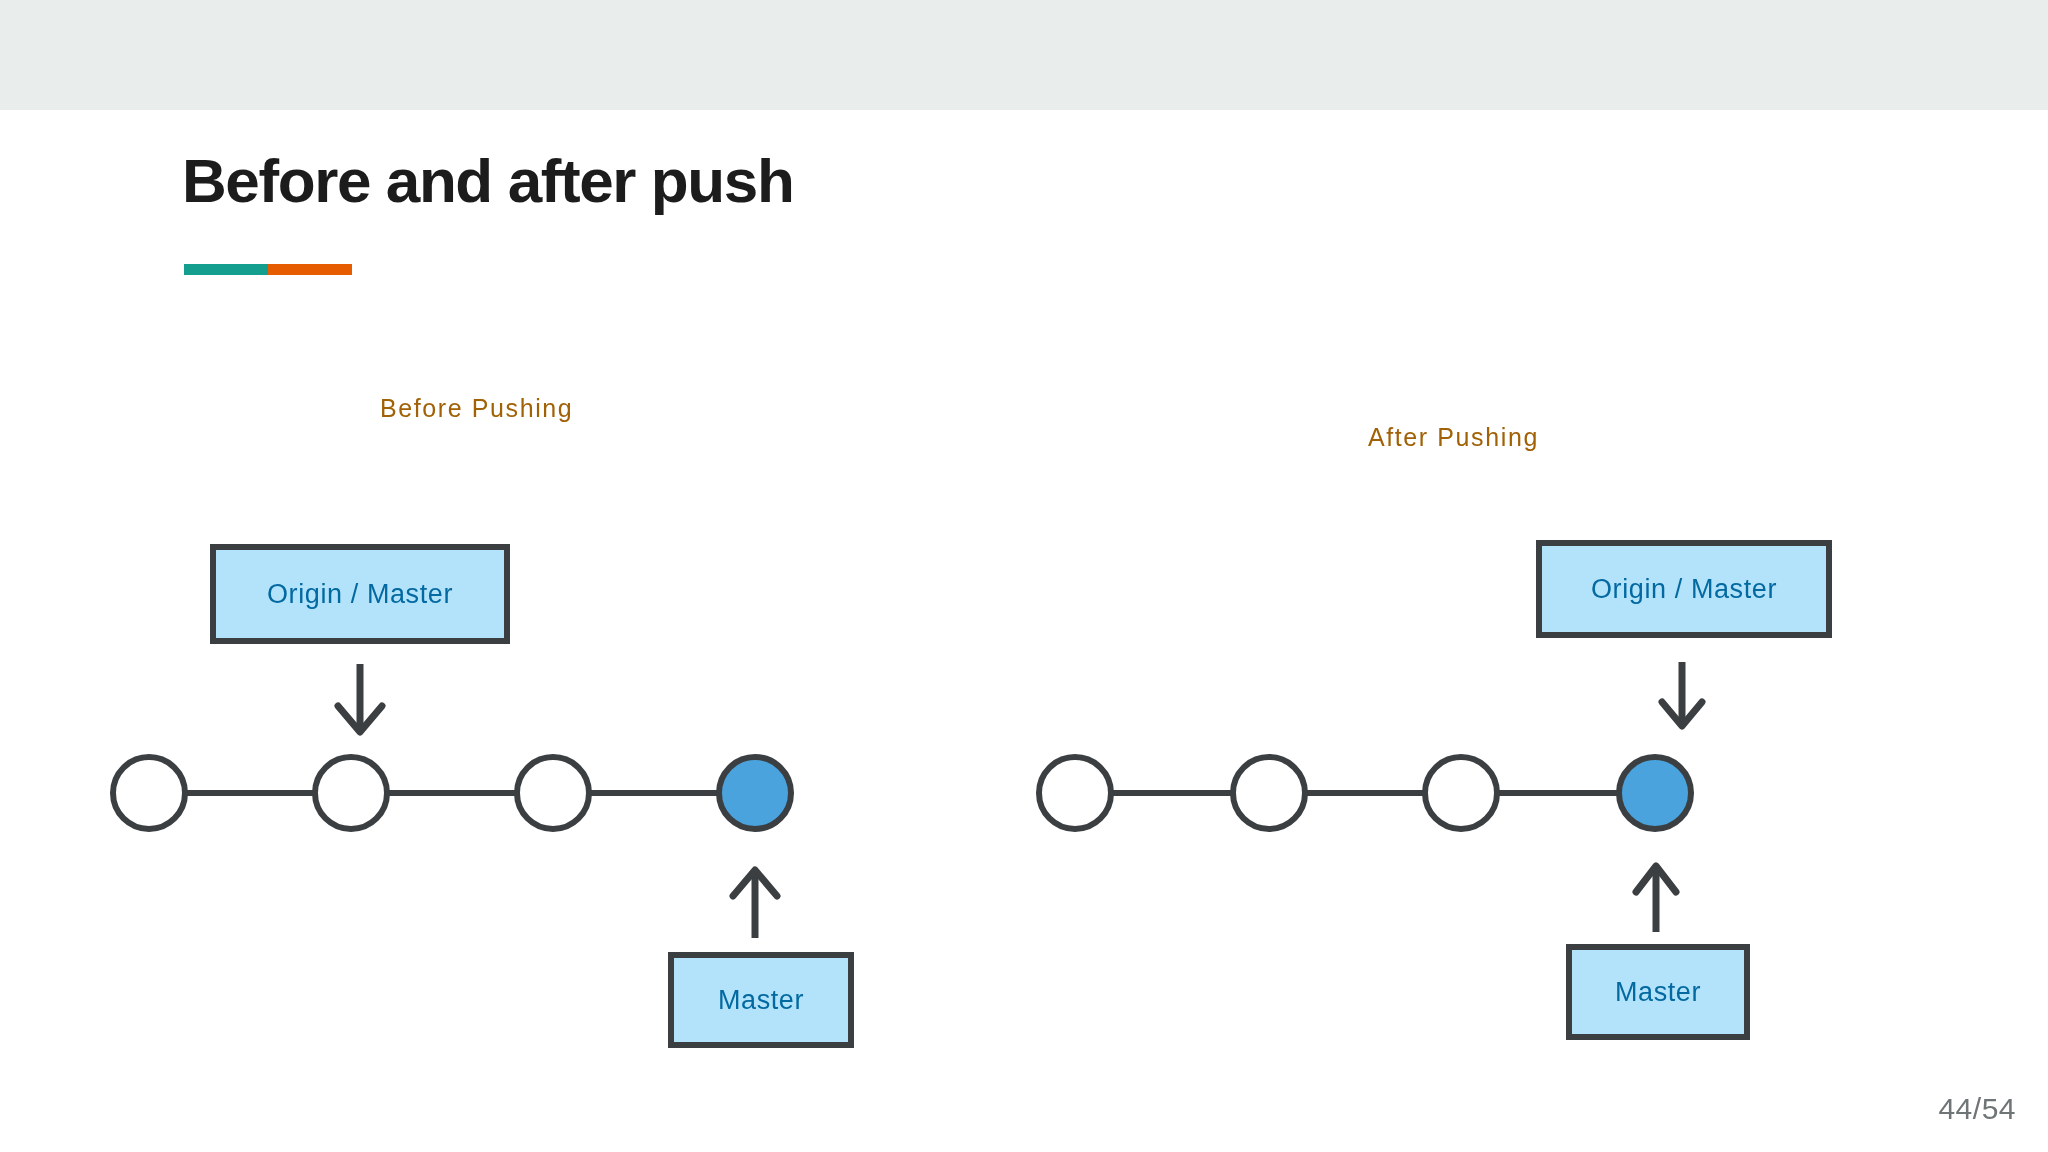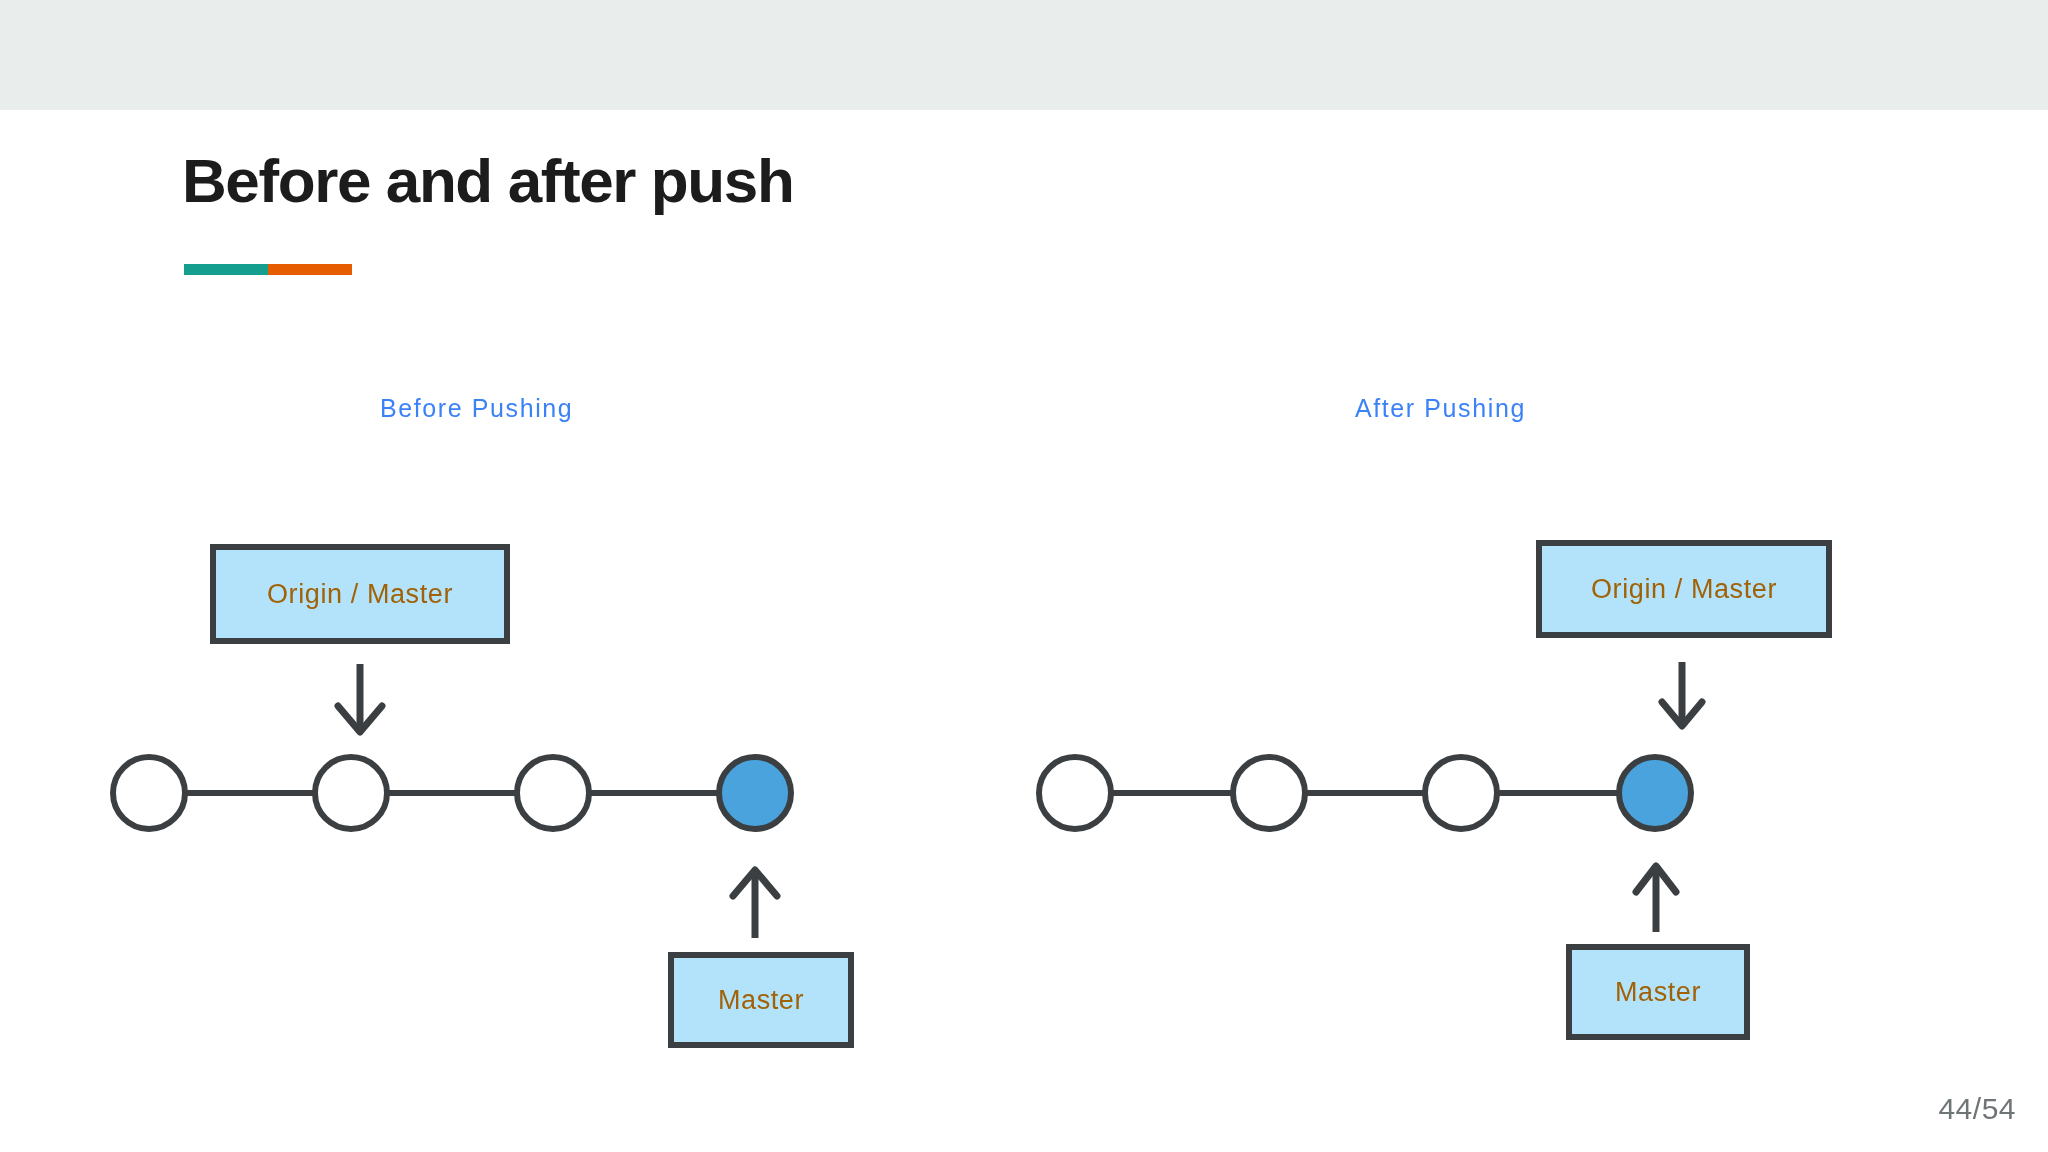--- a/index.html
+++ b/index.html
@@ -66,37 +66,37 @@
     height: 720px;
   }
   .panel-before { left: 110px; }
   .panel-after  { left: 1036px; }
 
   .panel-caption {
     position: absolute;
     top: 22px;
     font-size: 25px;
     letter-spacing: 1.6px;
-    color: #3b82f6;
+    color: #a16207;
     font-weight: 400;
     white-space: nowrap;
   }
   .panel-before .panel-caption { left: 270px; }
-  .panel-after  .panel-caption { left: 319px; }
+  .panel-after  .panel-caption { left: 332px; margin-top: 29px; }
 
   
   .node-box {
     position: absolute;
     background: #b3e3fa;
     border: 6px solid #3b3f42;
     box-sizing: border-box;
     display: flex;
     align-items: center;
     justify-content: center;
-    color: #a16207;
+    color: #0369a1;
     font-size: 27px;
     letter-spacing: 0.6px;
     white-space: nowrap;
   }
 
   
   .graph {
     position: absolute;
     left: 0;
     height: 110px;

